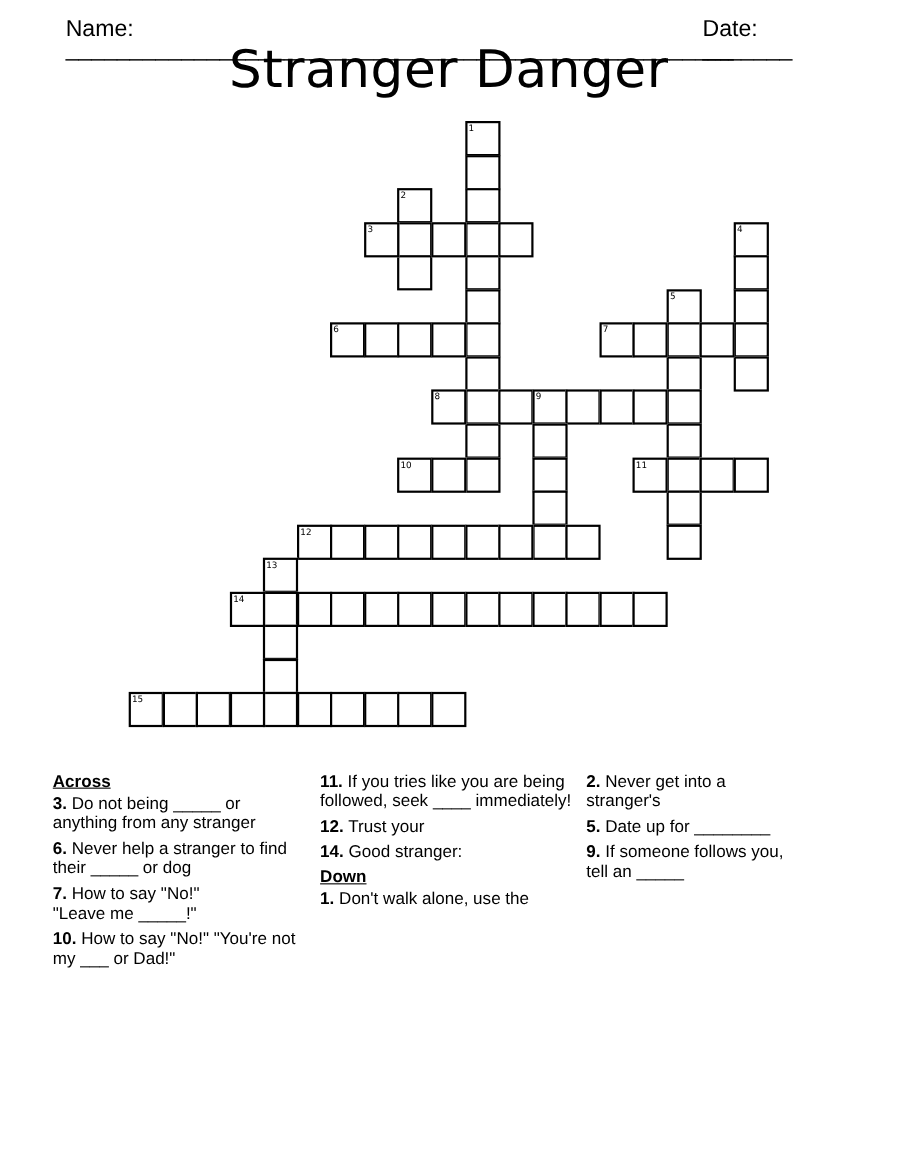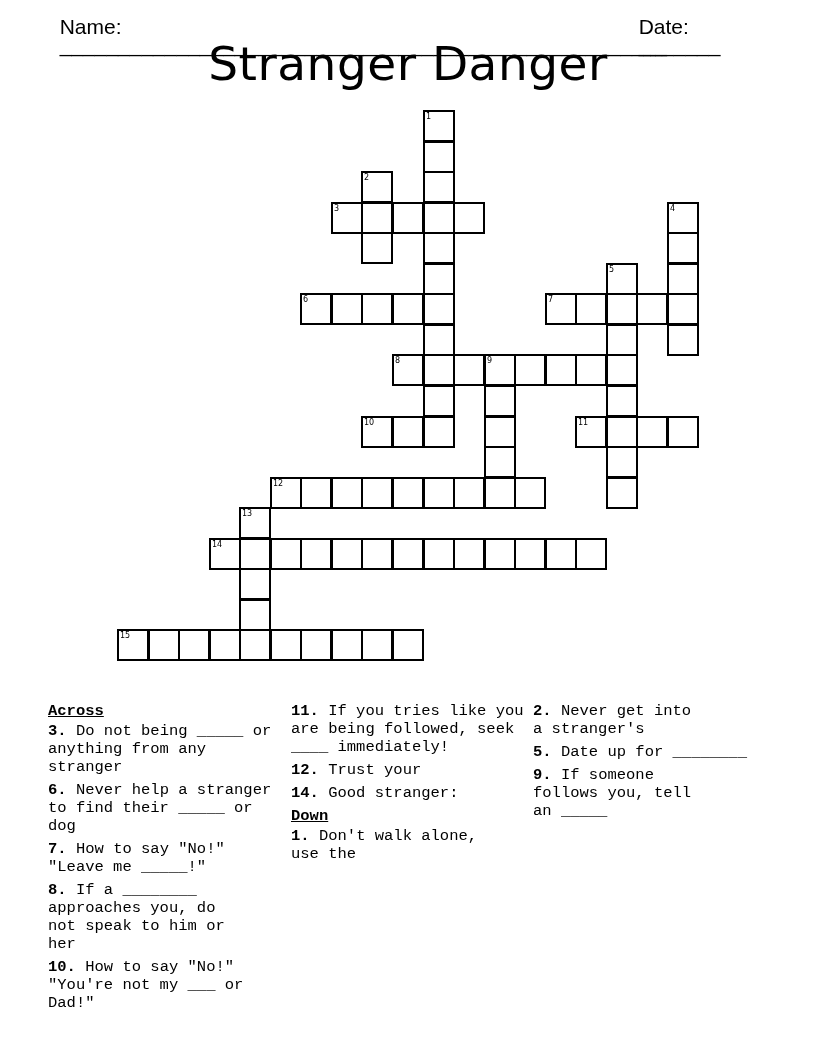--- a/index.html
+++ b/index.html
@@ -2,21 +2,21 @@
 <html><head>
 <meta charset="utf-8">
 <style>
   html, body { margin: 0; padding: 0; background: #ffffff; }
   body { width: 816px; height: 1056px; position: relative; overflow: hidden; color: #000; }
   .header-line { position: absolute; top: 0; font-family: "Liberation Sans", sans-serif; font-size: 21px; line-height: 18px; white-space: pre; }
   .title { position: absolute; top: 36px; left: 0; width: 816px; text-align: center; font-family: "DejaVu Sans", sans-serif; font-size: 47px; line-height: 56px; letter-spacing: 0.5px; }
   #grid { position: absolute; left: 0; top: 0; width: 816px; height: 700px; }
   .cell { position: absolute; box-sizing: border-box; width: 32px; height: 32px; border: 2px solid #000; background: #fff; }
   .cell .num { position: absolute; left: 1px; top: 0px; font-family: "DejaVu Sans", sans-serif; font-size: 8px; line-height: 9px; }
-  .clues { position: absolute; top: 700px; font-family: Liberation Mono, monospace; font-size: 15.5px; line-height: 18px; }
+  .clues { position: absolute; top: 700px; font-family: Liberation Sans, sans-serif; font-size: 15.5px; line-height: 18px; }
   .col1 { left: 48px; width: 230px; }
   .col2 { left: 291px; width: 235px; }
   .col3 { left: 533px; width: 230px; }
   .section-head { font-weight: bold; text-decoration: underline; margin: 2px 0 2px 0; }
   .clue { margin-bottom: 5px; }
   .clue .n { font-weight: bold; }
 </style>
 </head>
 <body>
 
@@ -148,21 +148,20 @@
     <div class="cell" style="left: 331px; top: 629px;"></div>
     <div class="cell" style="left: 361px; top: 629px;"></div>
     <div class="cell" style="left: 392px; top: 629px;"></div>
   </div>
 
 <div class="clues col1">
   <div class="section-head">Across</div>
   <div class="clue"><span class="n">3.</span> <span>Do not being _____ or anything from any stranger</span></div>
   <div class="clue"><span class="n">6.</span> <span>Never help a stranger to find their _____ or dog</span></div>
   <div class="clue" style="width:180px;"><span class="n">7.</span> <span>How to say "No!" "Leave me _____!"</span></div>
-  <div class="clue" style="width:200px;"><span class="n">8.</span> <span>If a ________ approaches you, do not speak to him or her</span></div>
   <div class="clue"><span class="n">10.</span> <span>How to say "No!" "You're not my ___ or Dad!"</span></div>
 </div>
 
 <div class="clues col2">
   <div class="clue" style="margin-top:2px;"><span class="n">11.</span> <span>If you tries like you are being followed, seek ____ immediately!</span></div>
   <div class="clue"><span class="n">12.</span> <span>Trust your</span></div>
   <div class="clue"><span class="n">14.</span> <span>Good stranger:</span></div>
   <div class="section-head">Down</div>
   <div class="clue" style="width:200px;"><span class="n">1.</span> <span>Don't walk alone, use the</span></div>
 </div>

